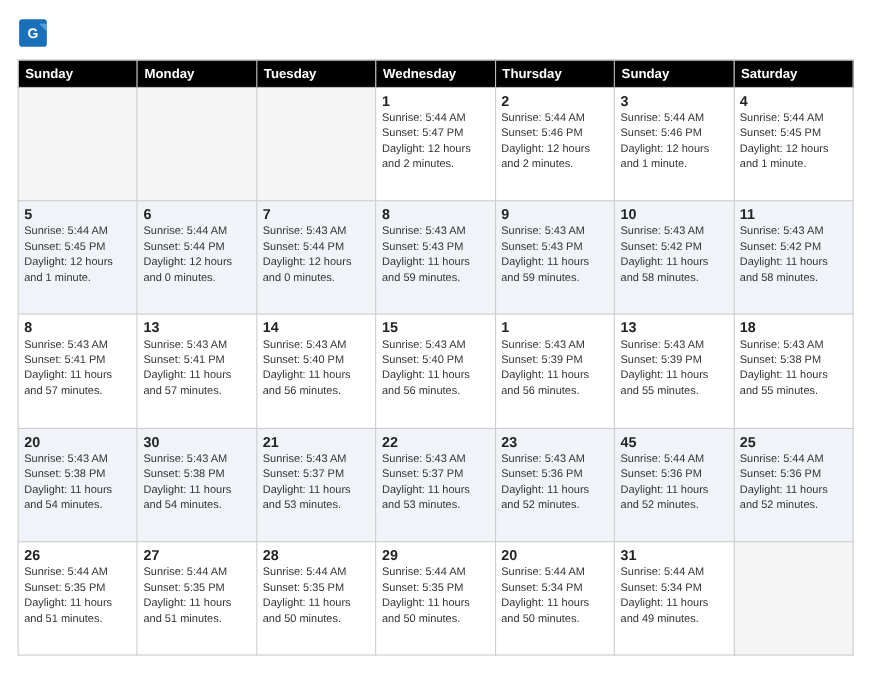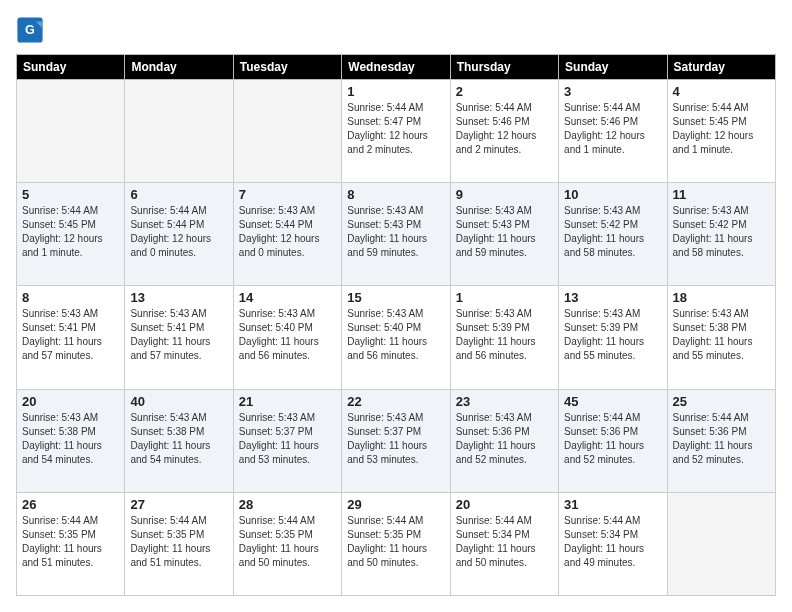--- a/index.html
+++ b/index.html
@@ -269,21 +269,21 @@
         </tr>
         <tr class="row-shade">
           <td>
             <div class="day-number">20</div>
             <div class="day-info" style="white-space: pre-line;">Sunrise: 5:43 AM
 Sunset: 5:38 PM
 Daylight: 11 hours
 and 54 minutes.</div>
           </td>
           <td>
-            <div class="day-number">40</div>
+            <div class="day-number">30</div>
             <div class="day-info" style="white-space: pre-line;">Sunrise: 5:43 AM
 Sunset: 5:38 PM
 Daylight: 11 hours
 and 54 minutes.</div>
           </td>
           <td>
             <div class="day-number">21</div>
             <div class="day-info" style="white-space: pre-line;">Sunrise: 5:43 AM
 Sunset: 5:37 PM
 Daylight: 11 hours

